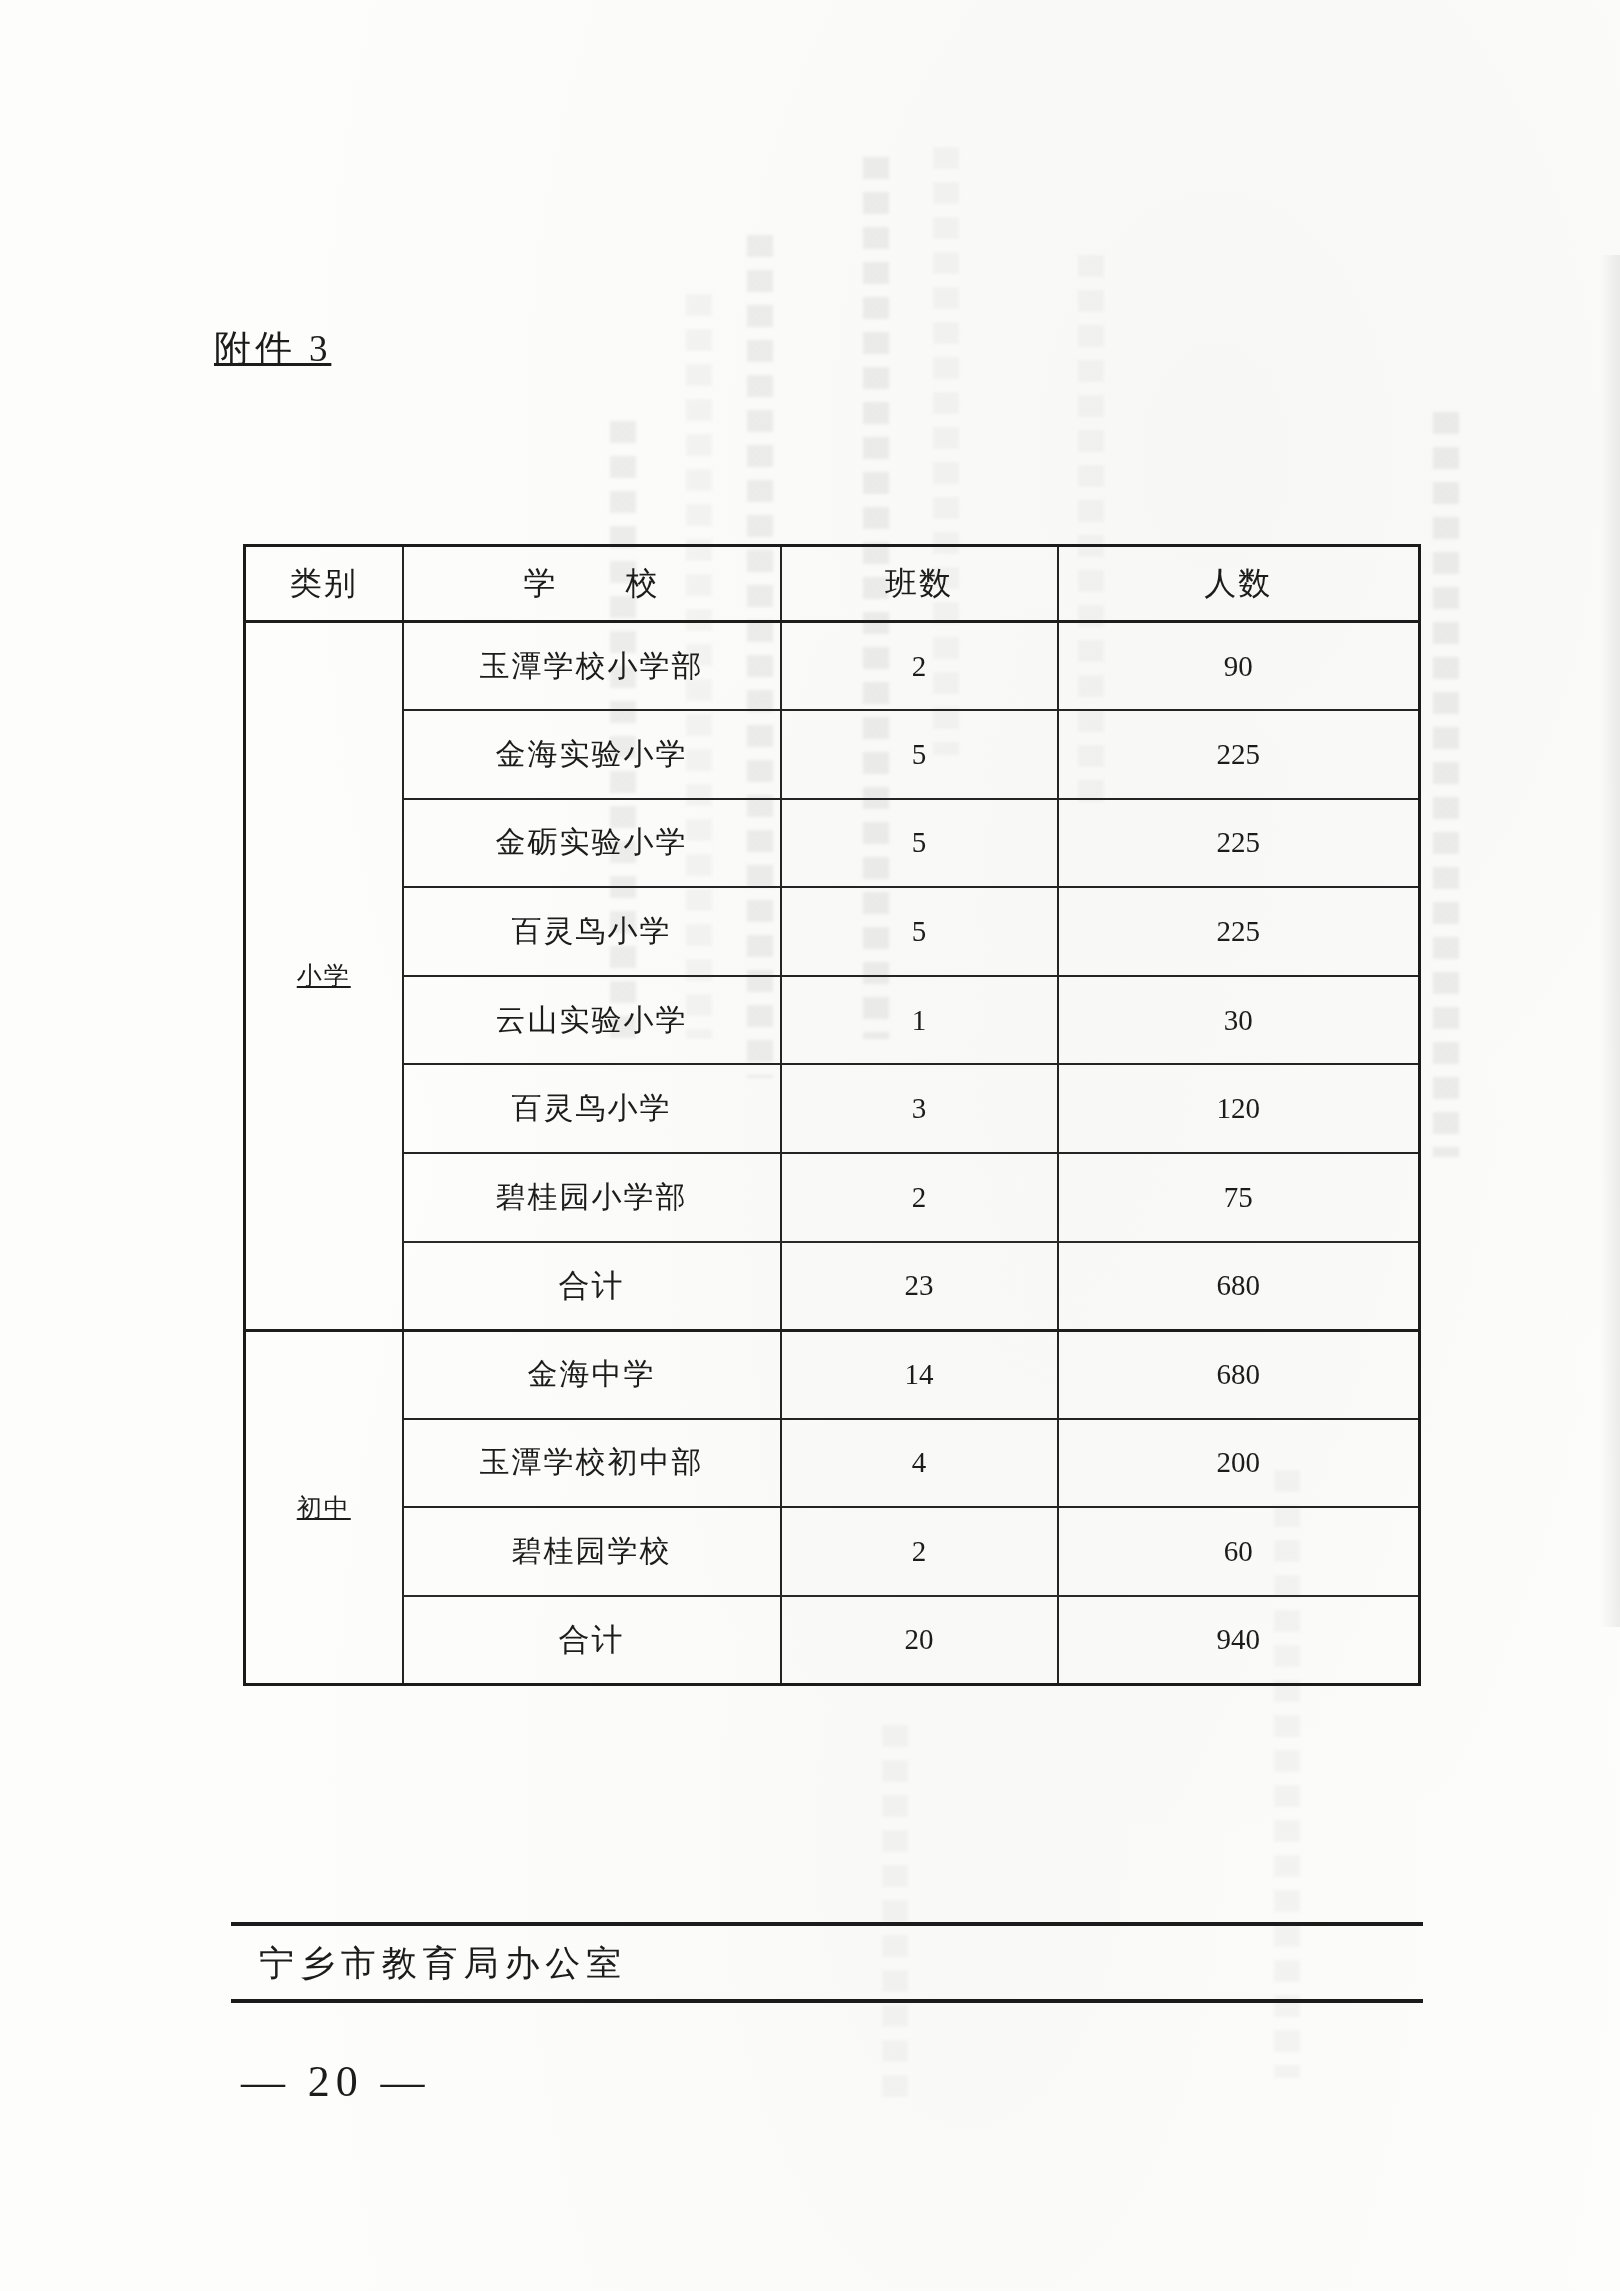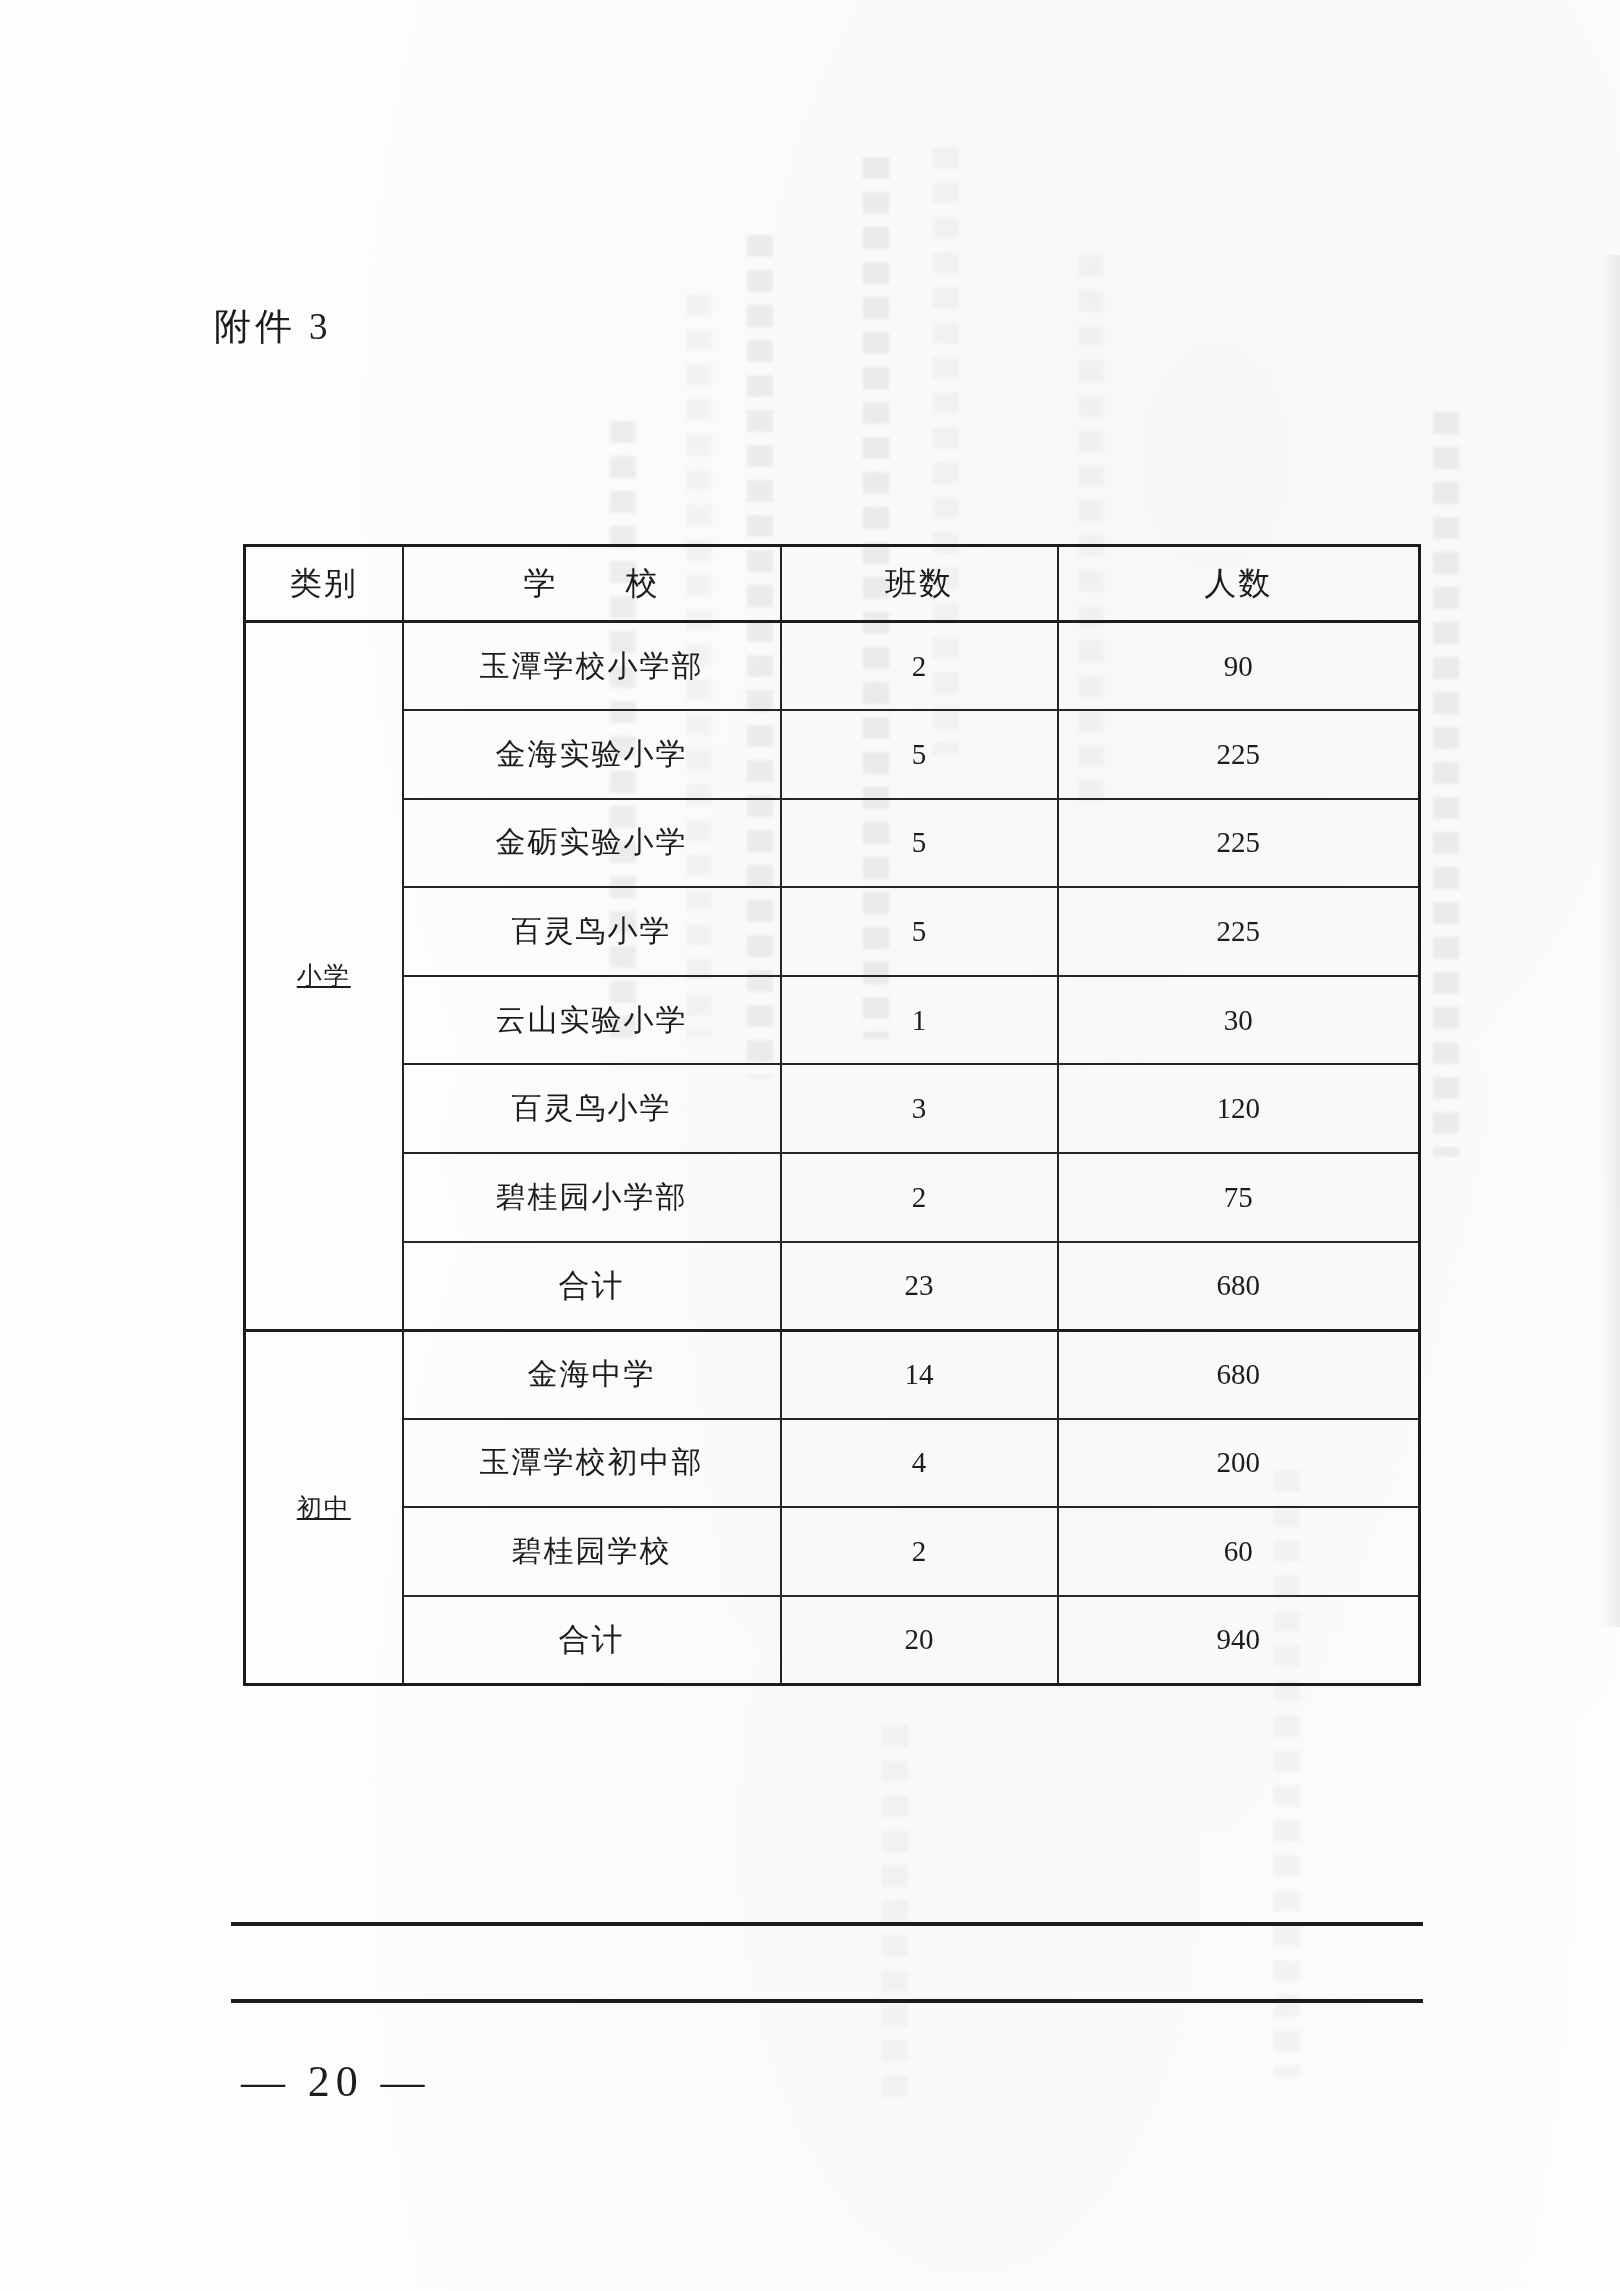--- a/index.html
+++ b/index.html
@@ -30,22 +30,22 @@
     pointer-events: none;
   }
   .bleed.light { opacity: .55; }
   .edge-shade {
     position: absolute; top: 255px; right: 0; width: 19.6px; height: 1372px;
     background: linear-gradient(to left, rgba(90,90,90,0.10), rgba(90,90,90,0));
     pointer-events: none;
   }
 
   .attachment {
-    position: absolute; left: 214px; top: 302px;
-    font-size: 37px; letter-spacing: 3.9px;
+    position: absolute; left: 214px; top: 324px;
+    font-size: 37px; letter-spacing: 3.9px; text-decoration: underline;
   }
   .doc-title {
     position: absolute; left: 243px; top: 474px; width: 1175px;
     text-align: center;
     font-size: 53px; font-weight: 700; letter-spacing: 3.9px;
     white-space: nowrap;
   }
 
   table.enroll {
     position: absolute; left: 243px; top: 544px;
@@ -189,18 +189,19 @@
       </tr>
       <tr class="total-row">
         <td class="total-label">合计</td>
         <td class="num">20</td>
         <td class="num">940</td>
       </tr>
     </tbody>
   </table>
 
   <div class="footer-rule top"></div>
+  <div class="footer-issuer">宁乡市教育局办公室</div>
   <div class="footer-rule bottom"></div>
 
   <div class="page-number">— 20 —</div>
 
 </div>
 
 
 </body></html>

